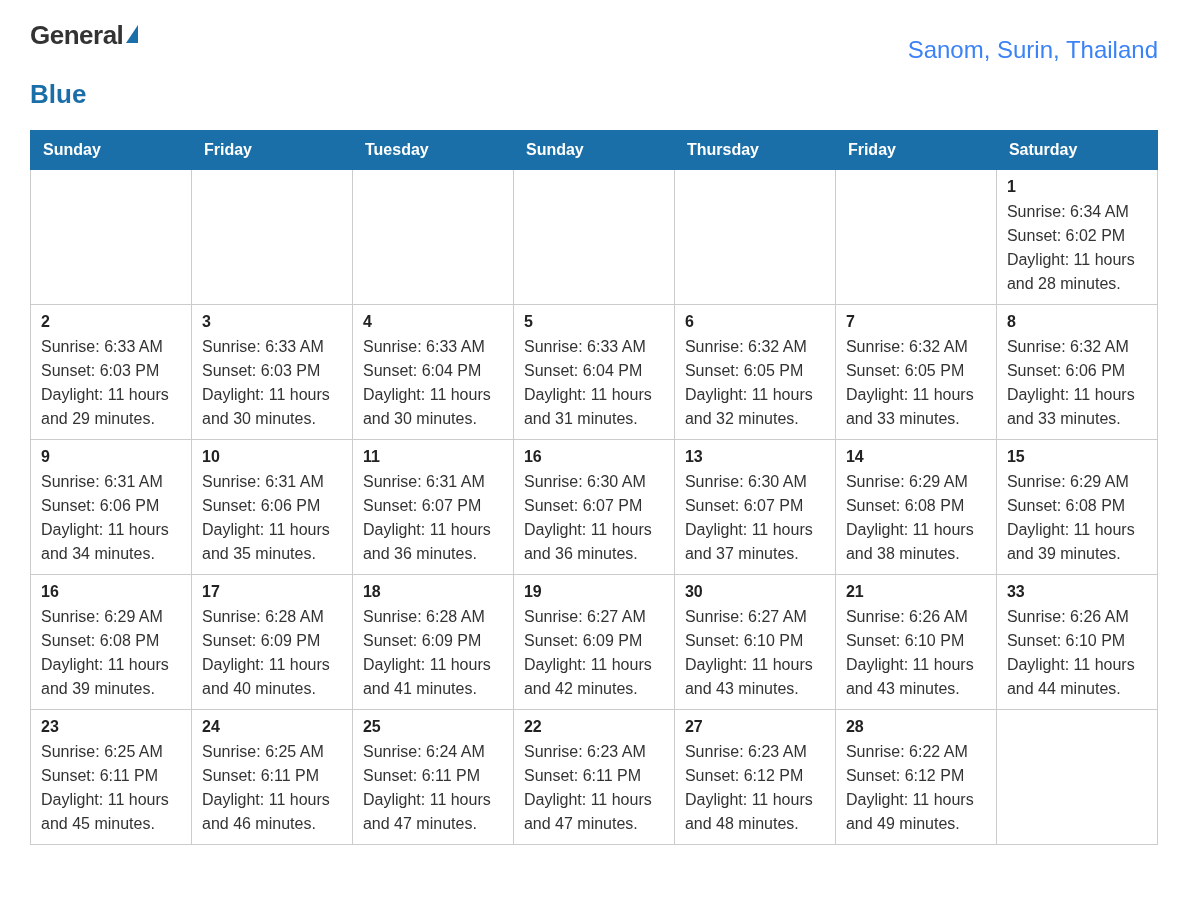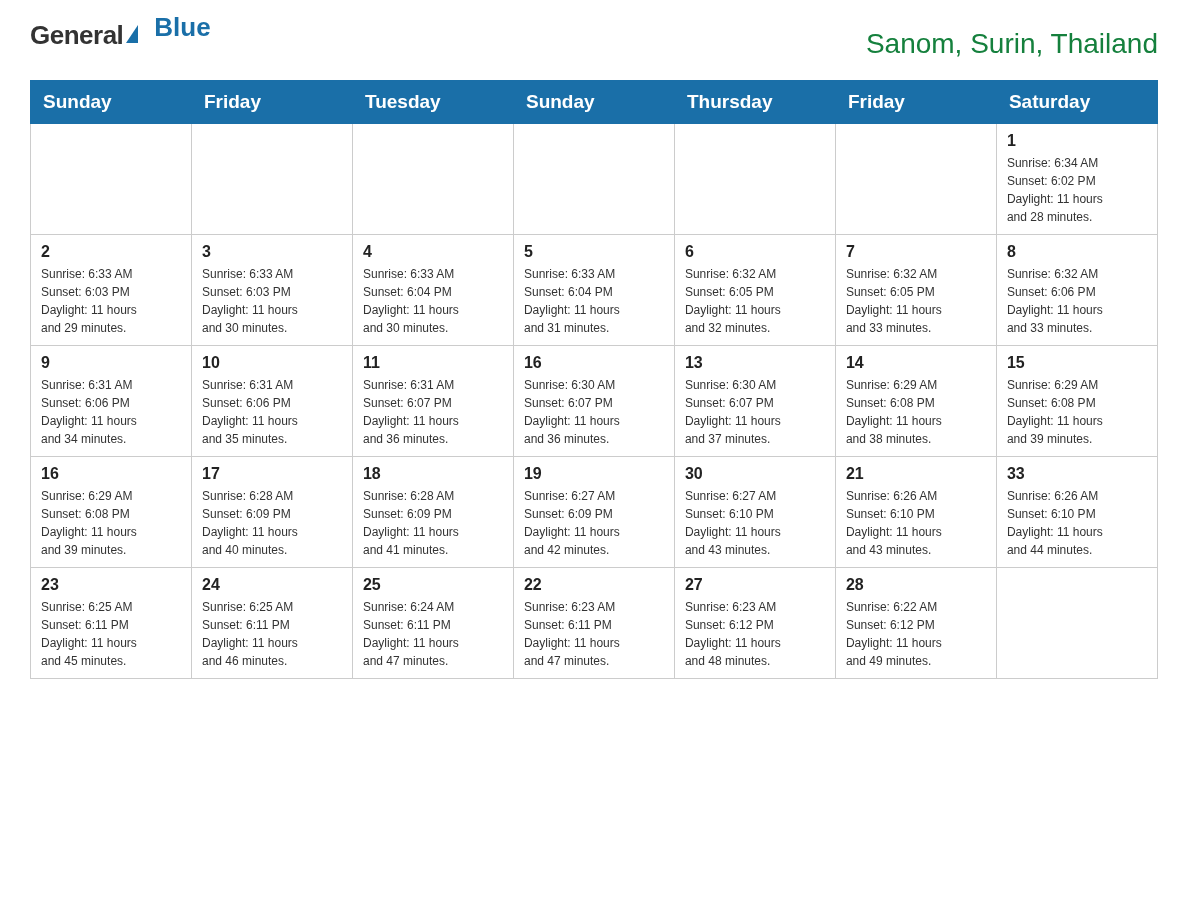--- a/index.html
+++ b/index.html
@@ -11,57 +11,58 @@
       min-height: 918px;
     }
     .header {
       display: flex;
       justify-content: space-between;
       align-items: flex-start;
       margin-bottom: 20px;
     }
     .logo {
       display: flex;
-      flex-direction: row;
+      flex-direction: column;
       align-items: flex-start;
+      gap: 36px;
     }
     .logo-general {
       font-size: 26px;
       font-weight: bold;
       color: #333;
       letter-spacing: -0.5px;
     }
     .logo-blue {
       font-size: 26px;
       font-weight: bold;
       color: #1a6fa8;
       margin-top: -8px;
-      margin-left: 16px;
+      margin-left: 0;
     }
     .title-block {
       text-align: right;
     }
     .month-title {
       font-size: 48px;
       font-weight: bold;
       color: #111;
     }
     .location-title {
-      font-size: 28px;
-      color: #15803d;
-      margin-top: 8px;
+      font-size: 24px;
+      color: #3b82f6;
+      margin-top: 16px;
     }
     .calendar {
       width: 100%;
       border-collapse: collapse;
     }
     .calendar thead th {
       background-color: #1a6fa8;
       color: #fff;
-      font-size: 19px;
+      font-size: 16px;
       font-weight: bold;
       padding: 10px 12px;
       text-align: left;
       border: 1px solid #1a6fa8;
     }
     .calendar tbody td {
       vertical-align: top;
       border: 1px solid #ccc;
       padding: 8px 10px;
       width: 14.285%;
@@ -70,21 +71,21 @@
       color: #222;
     }
     .day-num {
       font-size: 16px;
       font-weight: bold;
       color: #222;
       display: block;
       margin-bottom: 4px;
     }
     .day-info {
-      font-size: 12px;
+      font-size: 16px;
       color: #333;
       line-height: 1.5;
     }
     .empty-cell {
       background: #fff;
     }
     .row-border td {
       border-top: 2px solid #1a6fa8;
     }
   </style>

